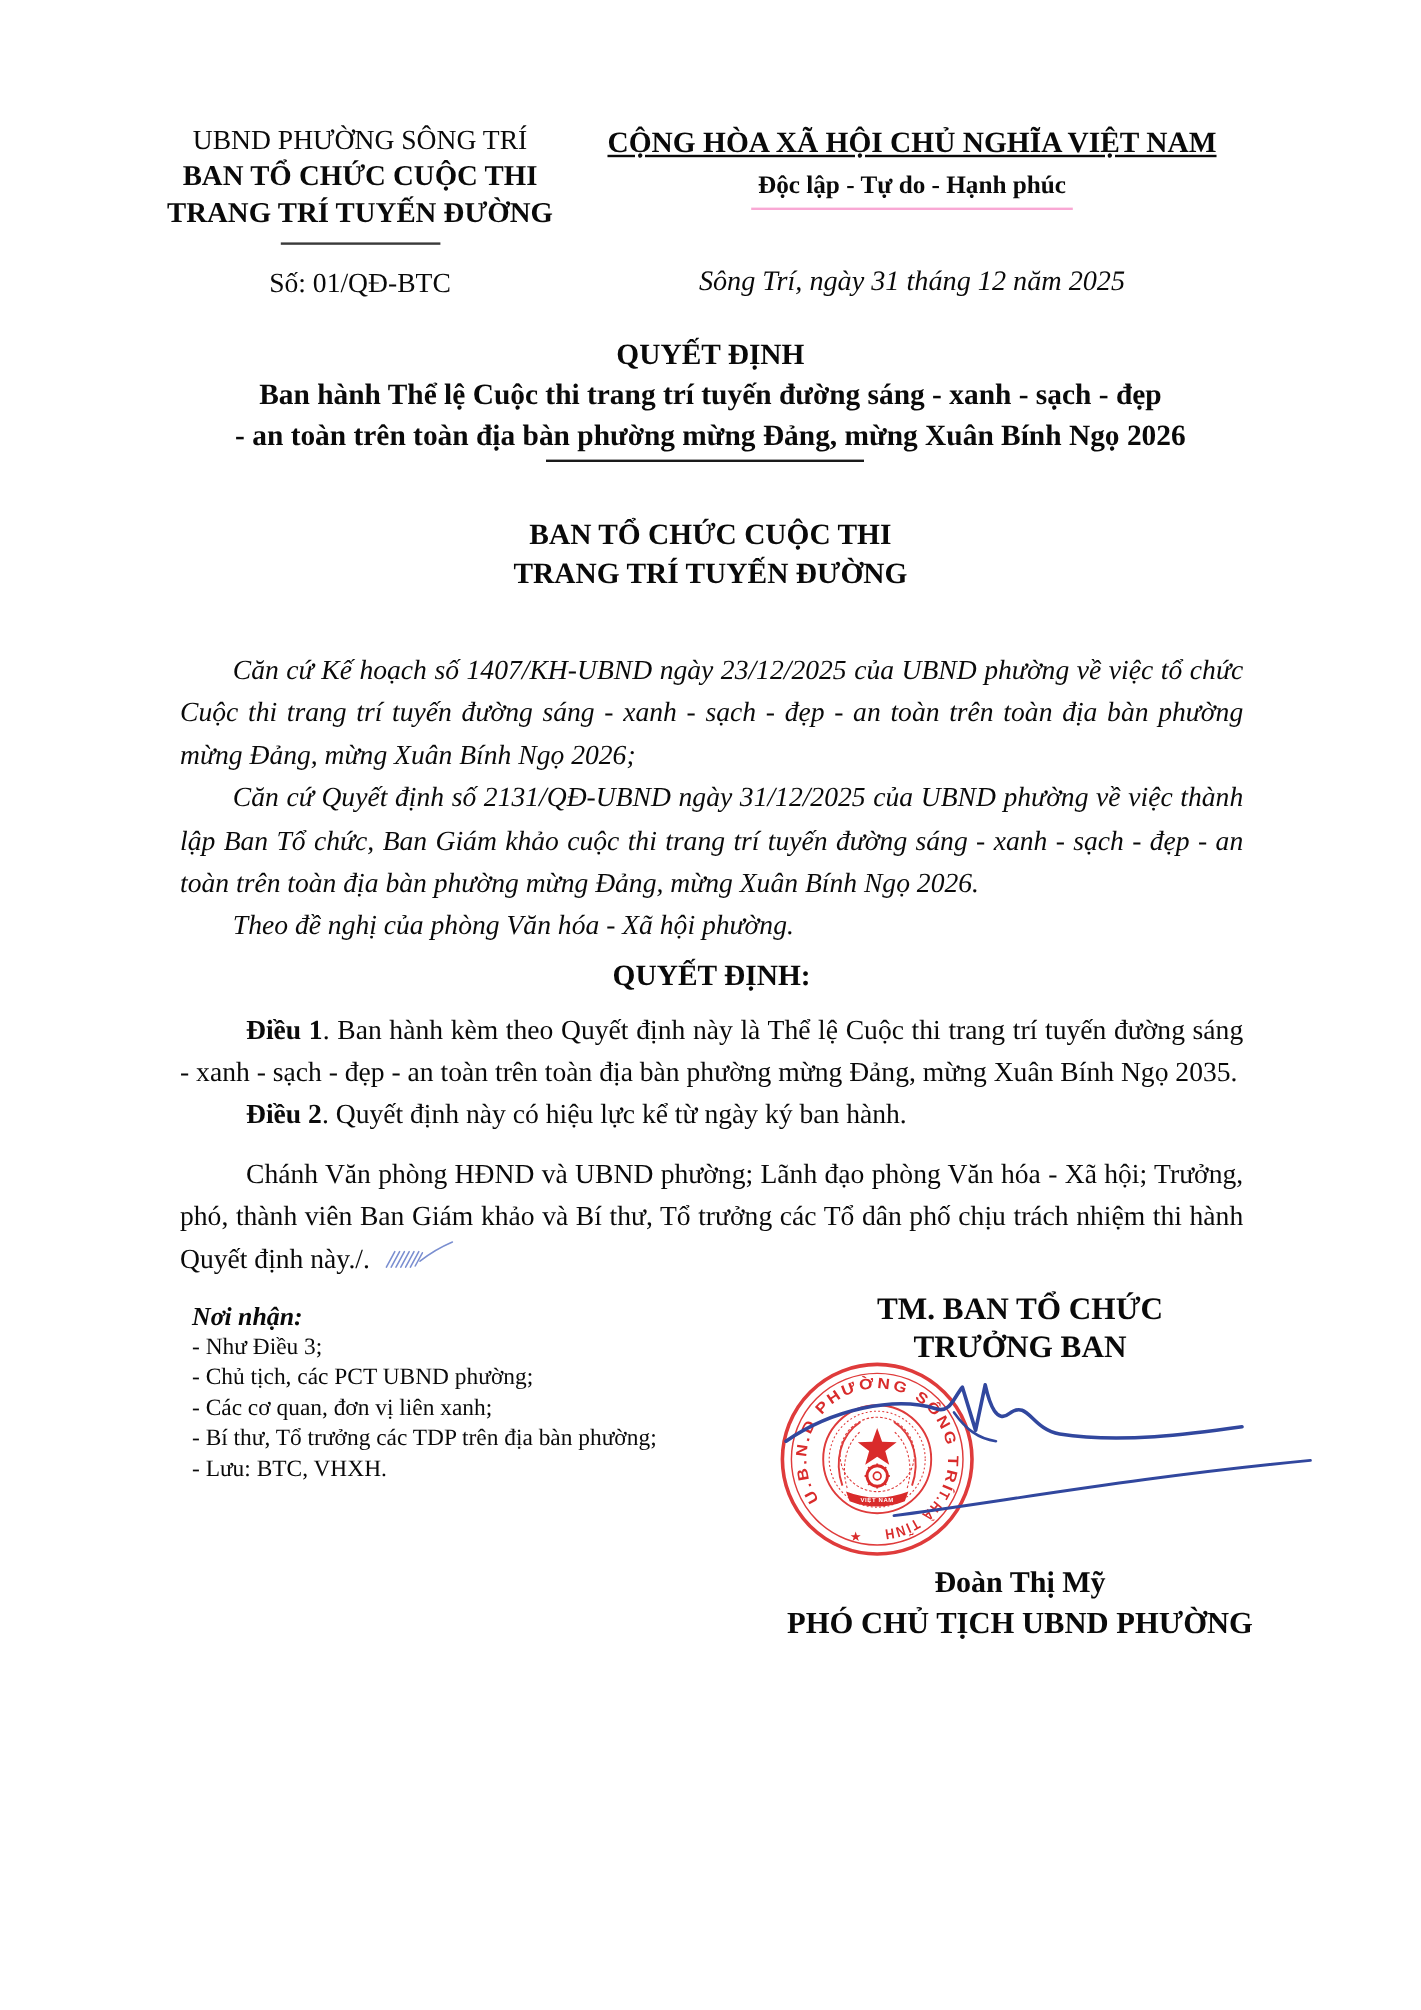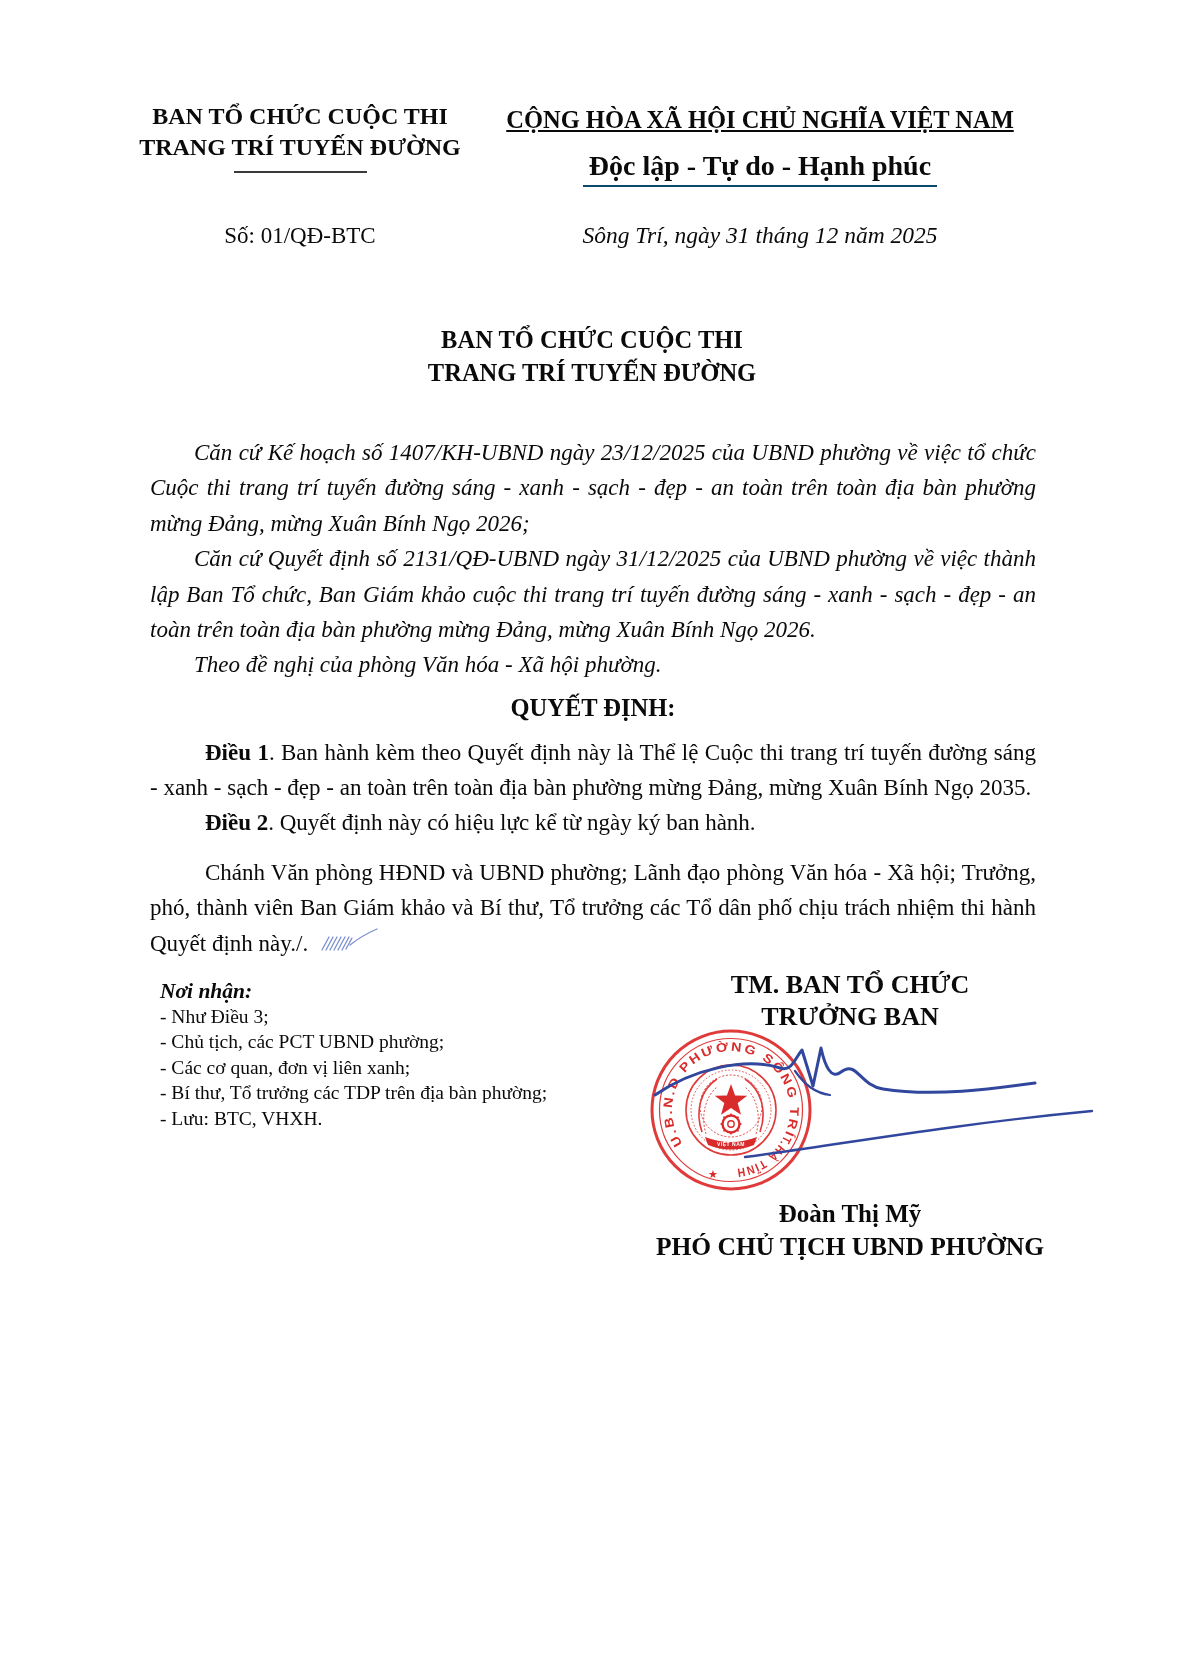--- a/index.html
+++ b/index.html
@@ -11,22 +11,22 @@
     color:#0a0a0a;
     overflow:hidden;
   }
   
   .org-block{position:absolute;top:101px;left:88px;width:424px;text-align:center;line-height:31px;}
   .org-line1{font-size:23px;}
   .org-line2,.org-line3{font-size:24px;font-weight:bold;}
   .org-rule{width:133px;border-top:2px solid #3a3a3a;margin:8px auto 0 auto;}
   .national-block{position:absolute;top:104px;left:502px;width:516px;text-align:center;text-decoration:underline;}
   .national-line1{font-size:24.5px;font-weight:bold;line-height:32px;}
-  .national-line2{display:inline-block;font-size:28px;font-weight:bold;line-height:30px;margin-top:15px;
-                  border-bottom:2px solid #0c4a6e;padding:0 6px 4px 6px;}
+  .national-line2{display:inline-block;font-size:21px;font-weight:bold;line-height:30px;margin-top:3px;
+                  border-bottom:2px solid #f9a8d4;padding:0 6px 4px 6px;}
   .doc-number{position:absolute;top:223px;left:88px;width:424px;text-align:center;font-size:23px;}
   .date-line{position:absolute;top:222px;left:502px;width:516px;text-align:center;font-size:23.5px;font-style:italic;}
   
   .main{position:absolute;top:279px;left:0;width:1184px;}
   .title-block{text-align:center;font-weight:bold;font-size:24.5px;line-height:34px;}
   .title-rule{width:265px;border-top:2px solid #1a1a1a;margin:2px auto 0 auto;transform:translateX(-5px);}
   .issuer-block{margin-top:44px;text-align:center;font-weight:bold;font-size:24.5px;line-height:33px;}
   .body{margin:46px 148px 0 150px;font-size:23px;line-height:1.54;text-align:justify;}
   .preamble{font-style:italic;text-indent:44px;margin:0;}
   .decision-heading{text-align:center;font-weight:bold;font-style:normal;font-size:24.5px;margin:6px 0 8px 0;}
@@ -48,35 +48,42 @@
   .stamp-ring-text{font-family:"Liberation Sans","DejaVu Sans",sans-serif;font-weight:bold;}
   .signature-svg{position:absolute;top:68px;left:25px;}
   .emblem-banner-text{font-family:"Liberation Sans","DejaVu Sans",sans-serif;font-weight:bold;}
 </style>
 </head>
 <body>
 
 <div class="page">
 
   <div class="org-block">
+    <div class="org-line1">UBND PHƯỜNG SÔNG TRÍ</div>
     <div class="org-line2">BAN TỔ CHỨC CUỘC THI</div>
     <div class="org-line3">TRANG TRÍ TUYẾN ĐƯỜNG</div>
     <div class="org-rule"></div>
   </div>
 
   <div class="national-block">
     <div class="national-line1">CỘNG HÒA XÃ HỘI CHỦ NGHĨA VIỆT NAM</div>
     <div><span class="national-line2">Độc lập - Tự do - Hạnh phúc</span></div>
   </div>
 
   <div class="doc-number">Số: 01/QĐ-BTC</div>
   <div class="date-line">Sông Trí, ngày 31 tháng 12 năm 2025</div>
 
   <div class="main">
 
+    <div class="title-block">
+      <div>QUYẾT ĐỊNH</div>
+      <div>Ban hành Thể lệ Cuộc thi trang trí tuyến đường sáng - xanh - sạch - đẹp</div>
+      <div>- an toàn trên toàn địa bàn phường mừng Đảng, mừng Xuân Bính Ngọ 2026</div>
+      <div class="title-rule"></div>
+    </div>
 
     <div class="issuer-block">
       <div>BAN TỔ CHỨC CUỘC THI</div>
       <div>TRANG TRÍ TUYẾN ĐƯỜNG</div>
     </div>
 
     <div class="body">
       <p class="preamble">Căn cứ Kế hoạch số 1407/KH-UBND ngày 23/12/2025 của UBND phường về việc tổ chức Cuộc thi trang trí tuyến đường sáng - xanh - sạch - đẹp - an toàn trên toàn địa bàn phường mừng Đảng, mừng Xuân Bính Ngọ 2026;</p>
       <p class="preamble">Căn cứ Quyết định số 2131/QĐ-UBND ngày 31/12/2025 của UBND phường về việc thành lập Ban Tổ chức, Ban Giám khảo cuộc thi trang trí tuyến đường sáng - xanh - sạch - đẹp - an toàn trên toàn địa bàn phường mừng Đảng, mừng Xuân Bính Ngọ 2026.</p>
       <p class="preamble">Theo đề nghị của phòng Văn hóa - Xã hội phường.</p>

